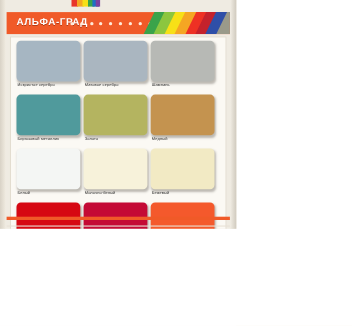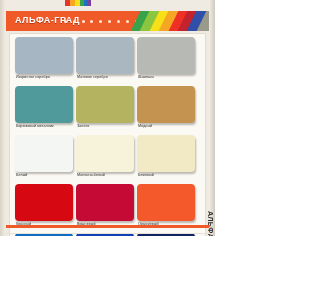--- a/index.html
+++ b/index.html
@@ -10,21 +10,21 @@
   body {
     width: 215px;
     height: 296px;
     overflow: hidden;
     font-family: "Liberation Sans", sans-serif;
   }
 
   #card {
     position: relative;
     width: 215px;
-    height: 236px;
+    height: 208px;
     background: #efebe2;
     overflow: hidden;
   }
 
   
   #paper-left {
     position: absolute;
     left: 0; top: 0;
     width: 5px; height: 296px;
     background: linear-gradient(to right, #d8d2c6, #efeadf);

